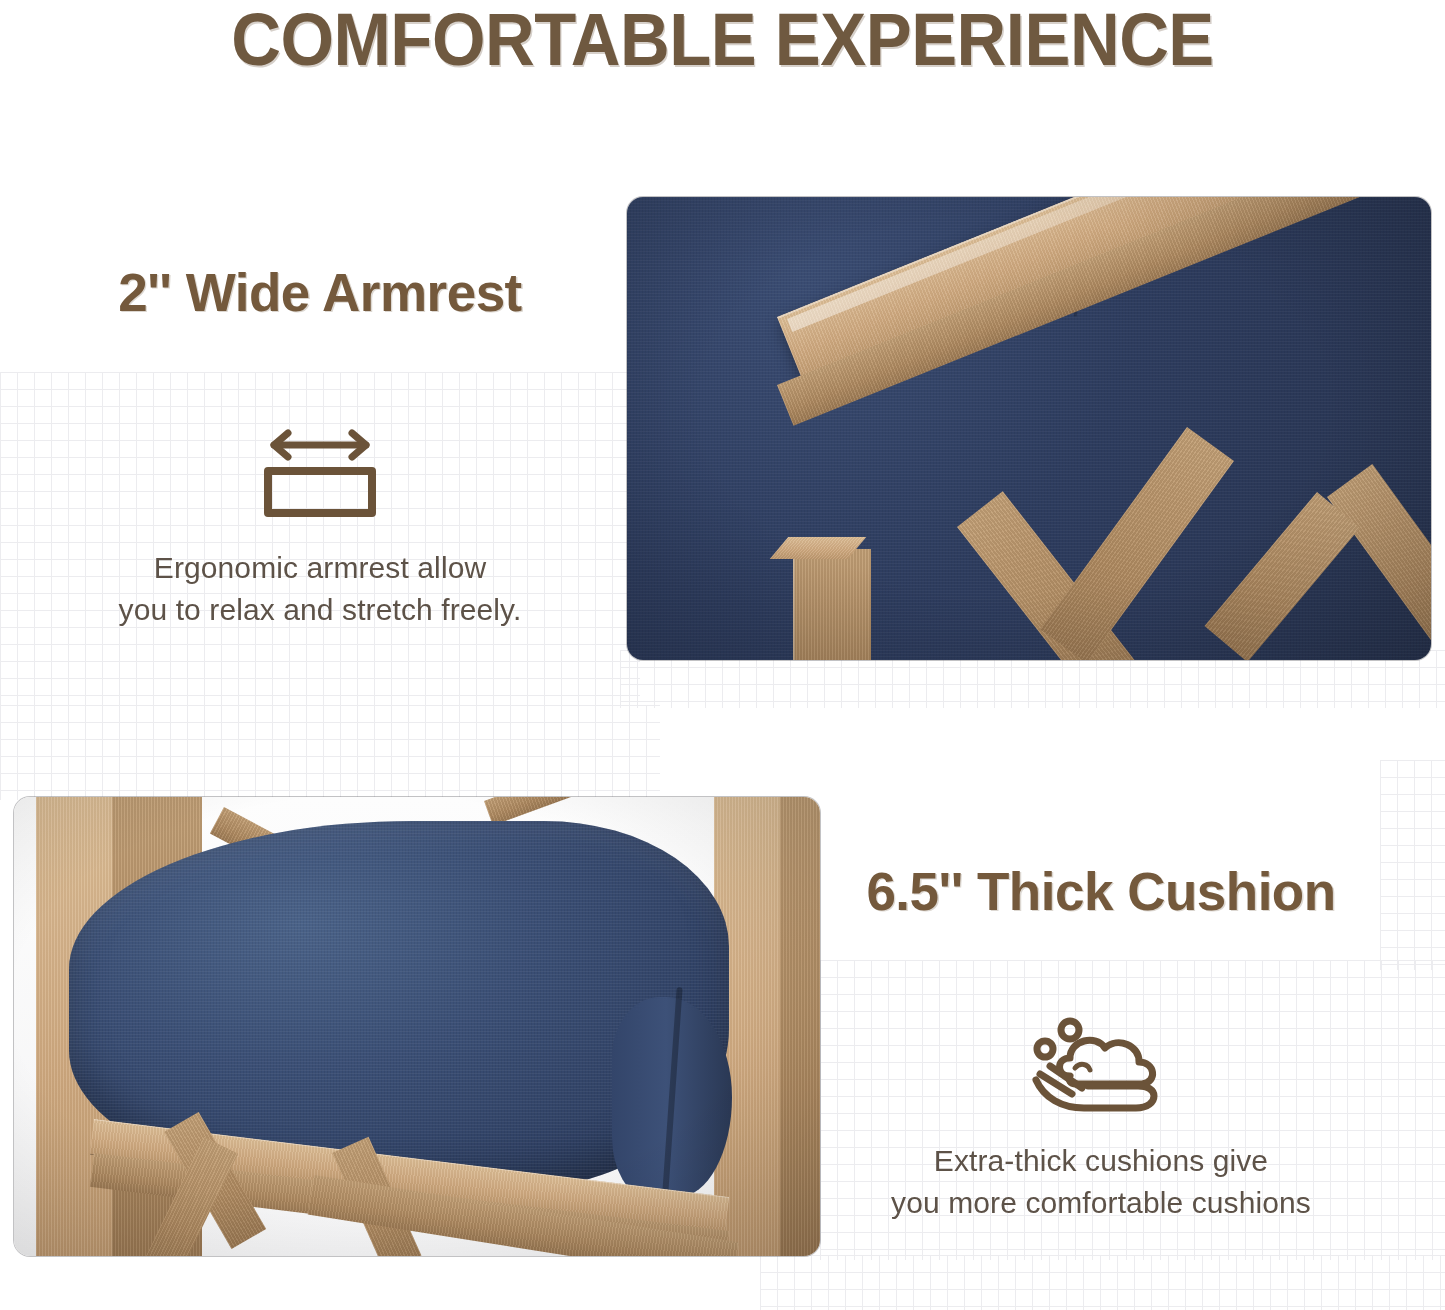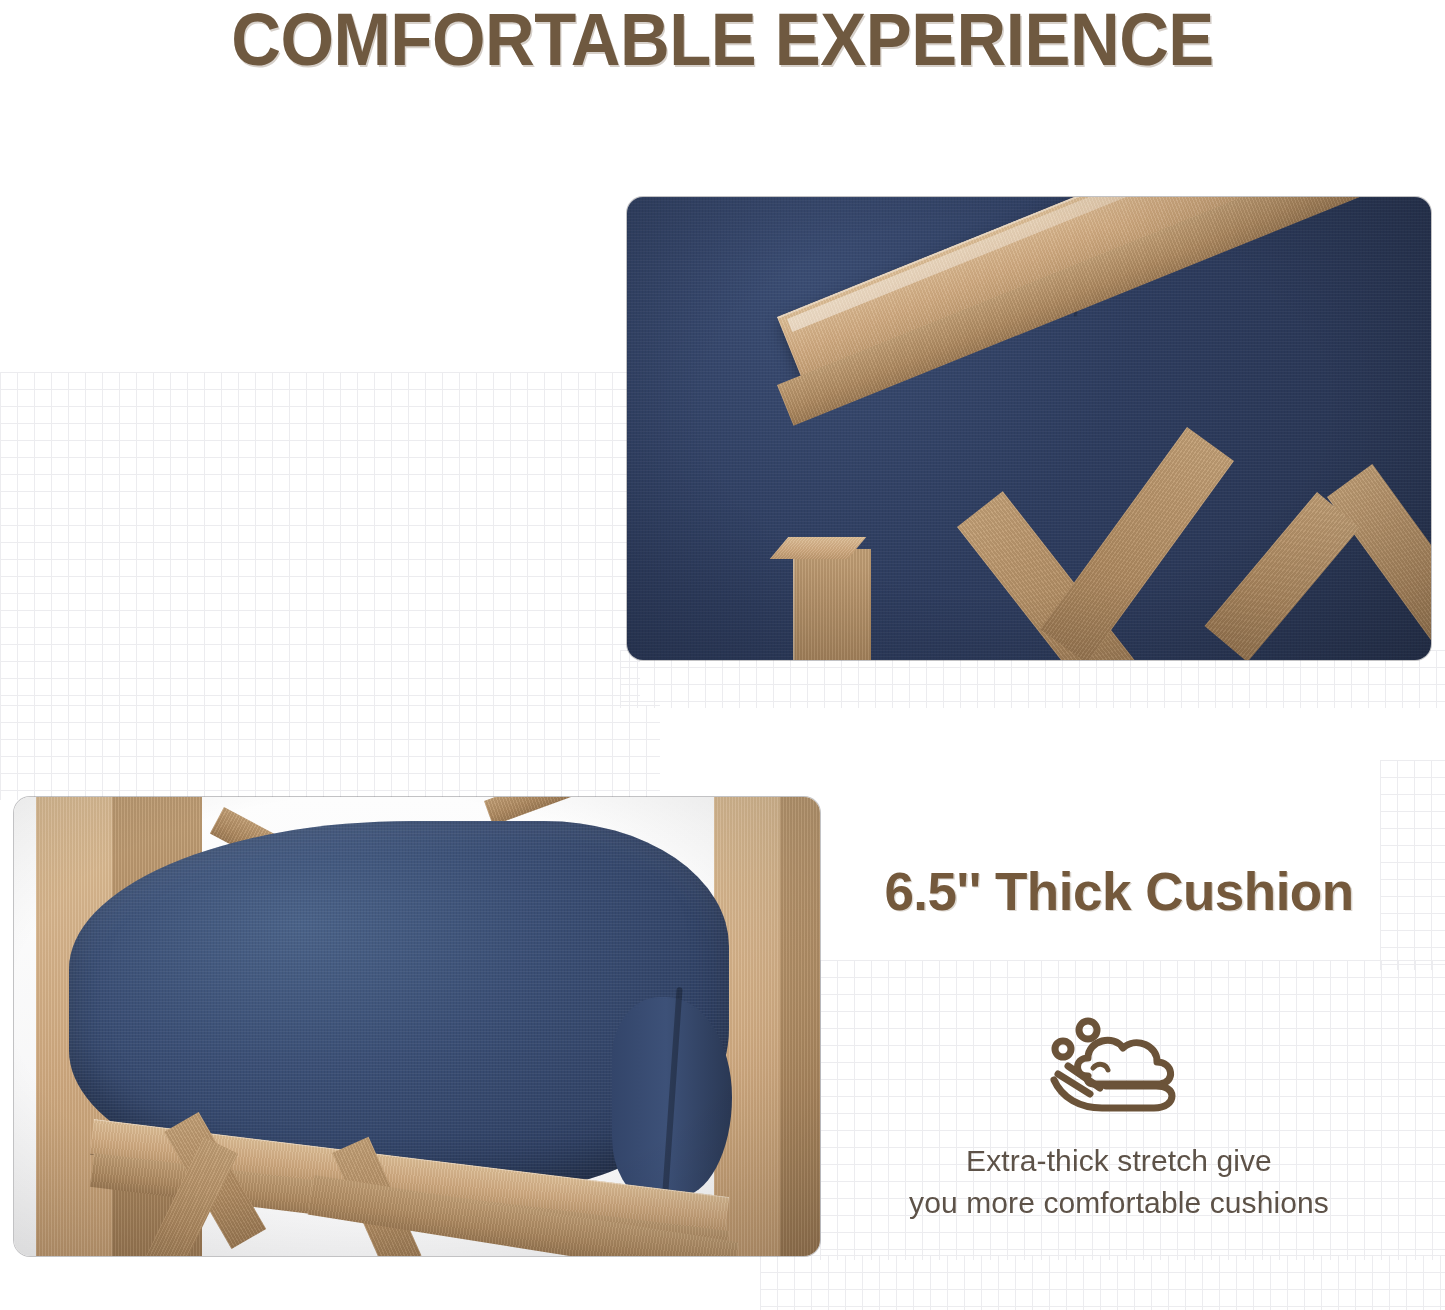--- a/index.html
+++ b/index.html
@@ -76,21 +76,21 @@
     font-size: 30px;
     line-height: 42px;
     color: #5d5248;
     letter-spacing: 0.1px;
   }
 
   #feat-armrest { left: 0;    top: 263px;  width: 640px; }
   #feat-armrest .feature-icon  { margin-top: 102px; }
   #feat-armrest .feature-desc  { margin-top: 26px; }
 
-  #feat-cushion { left: 828px; top: 862px;  width: 582px; }
+  #feat-cushion { left: 810px; top: 862px;  width: 582px; }
   #feat-cushion .feature-icon  { margin-top: 92px; }
   #feat-cushion .feature-desc  { margin-top: 24px; }
 
   
   .photo {
     position: absolute;
     border-radius: 16px;
     overflow: hidden;
     box-shadow: 0 0 0 1px rgba(120,120,125,0.45);
   }
@@ -214,20 +214,38 @@
 
       <div style="position:absolute;left:160px;top:122px;width:745px;height:14px;
                   background:linear-gradient(90deg,rgba(255,255,255,.45),rgba(255,255,255,.05));
                   transform:rotate(-22deg);transform-origin:left top;"></div>
 
       <div style="position:absolute;inset:0;
                   background:radial-gradient(ellipse at 48% 45%, rgba(0,0,0,0) 52%, rgba(0,0,0,.16) 100%);"></div>
     </div>
   </div>
 
+  <div class="feature" id="feat-armrest">
+
+    <div class="feature-title">2'' Wide Armrest</div>
+
+    <svg class="feature-icon" width="140" height="96" viewBox="0 0 140 96" fill="none" stroke="#6b5339" stroke-width="7" stroke-linecap="round" stroke-linejoin="round">
+
+      <line x1="24" y1="20" x2="116" y2="20"></line>
+      <polyline points="38,8 24,20 38,32"></polyline>
+      <polyline points="102,8 116,20 102,32"></polyline>
+
+      <rect x="18" y="46" width="104" height="42" stroke-width="8"></rect>
+    </svg>
+
+    <div class="feature-desc">
+      <div>Ergonomic armrest allow</div>
+      <div>you to relax and stretch freely.</div>
+    </div>
+  </div>
 
   <div class="photo" id="photo-cushion">
     <div class="photo-inner">
       <div class="white-bg"></div>
 
       <div class="wood wood-light" style="left:22px;top:0;width:76px;height:459px;"></div>
 
       <div class="wood wood-dark" style="left:98px;top:0;width:90px;height:459px;"></div>
 
       <div class="wood wood-light" style="left:700px;top:0;width:66px;height:459px;"></div>
@@ -293,18 +311,18 @@
       <path d="M24 52 L56 74"></path>
       <path d="M10 66
                C18 84 36 94 58 94
                L110 94
                C122 94 128 88 128 82
                C128 76 122 72 112 72
                L62 72"></path>
     </svg>
 
     <div class="feature-desc">
-      <div>Extra-thick stretch give</div>
+      <div>Extra-thick cushions give</div>
       <div>you more comfortable cushions</div>
     </div>
   </div>
 
 </div>
 
 </body></html>

